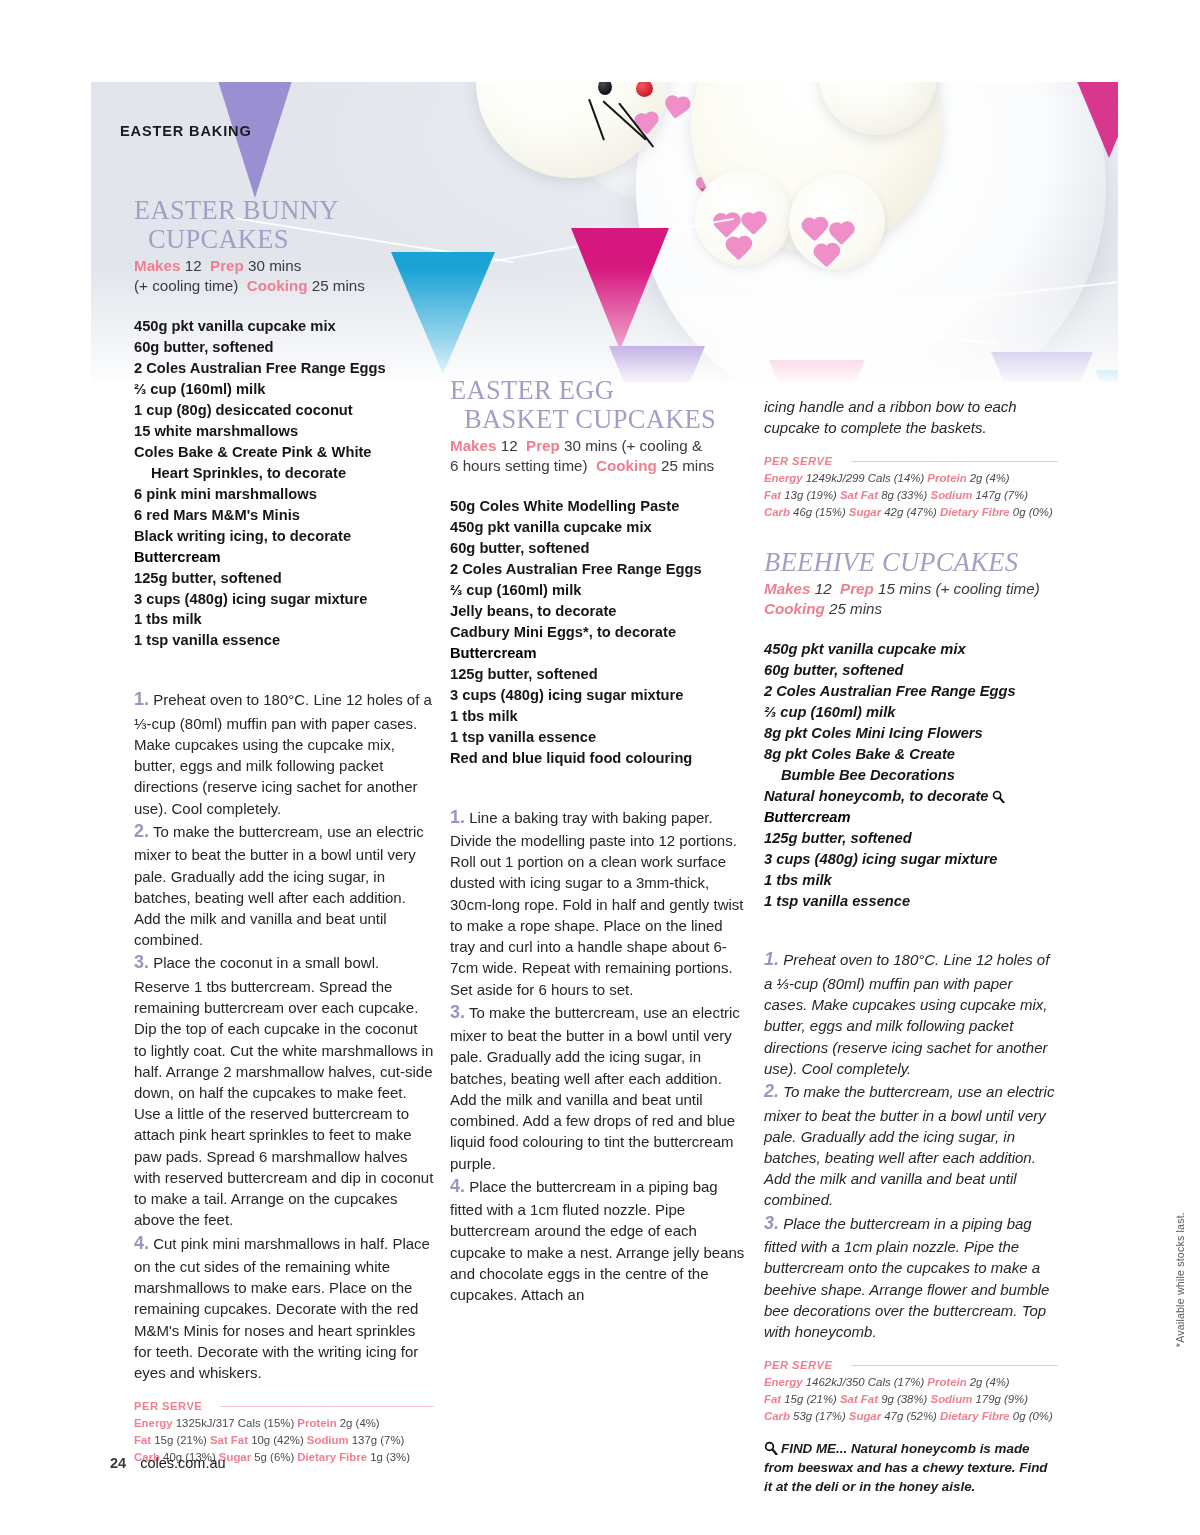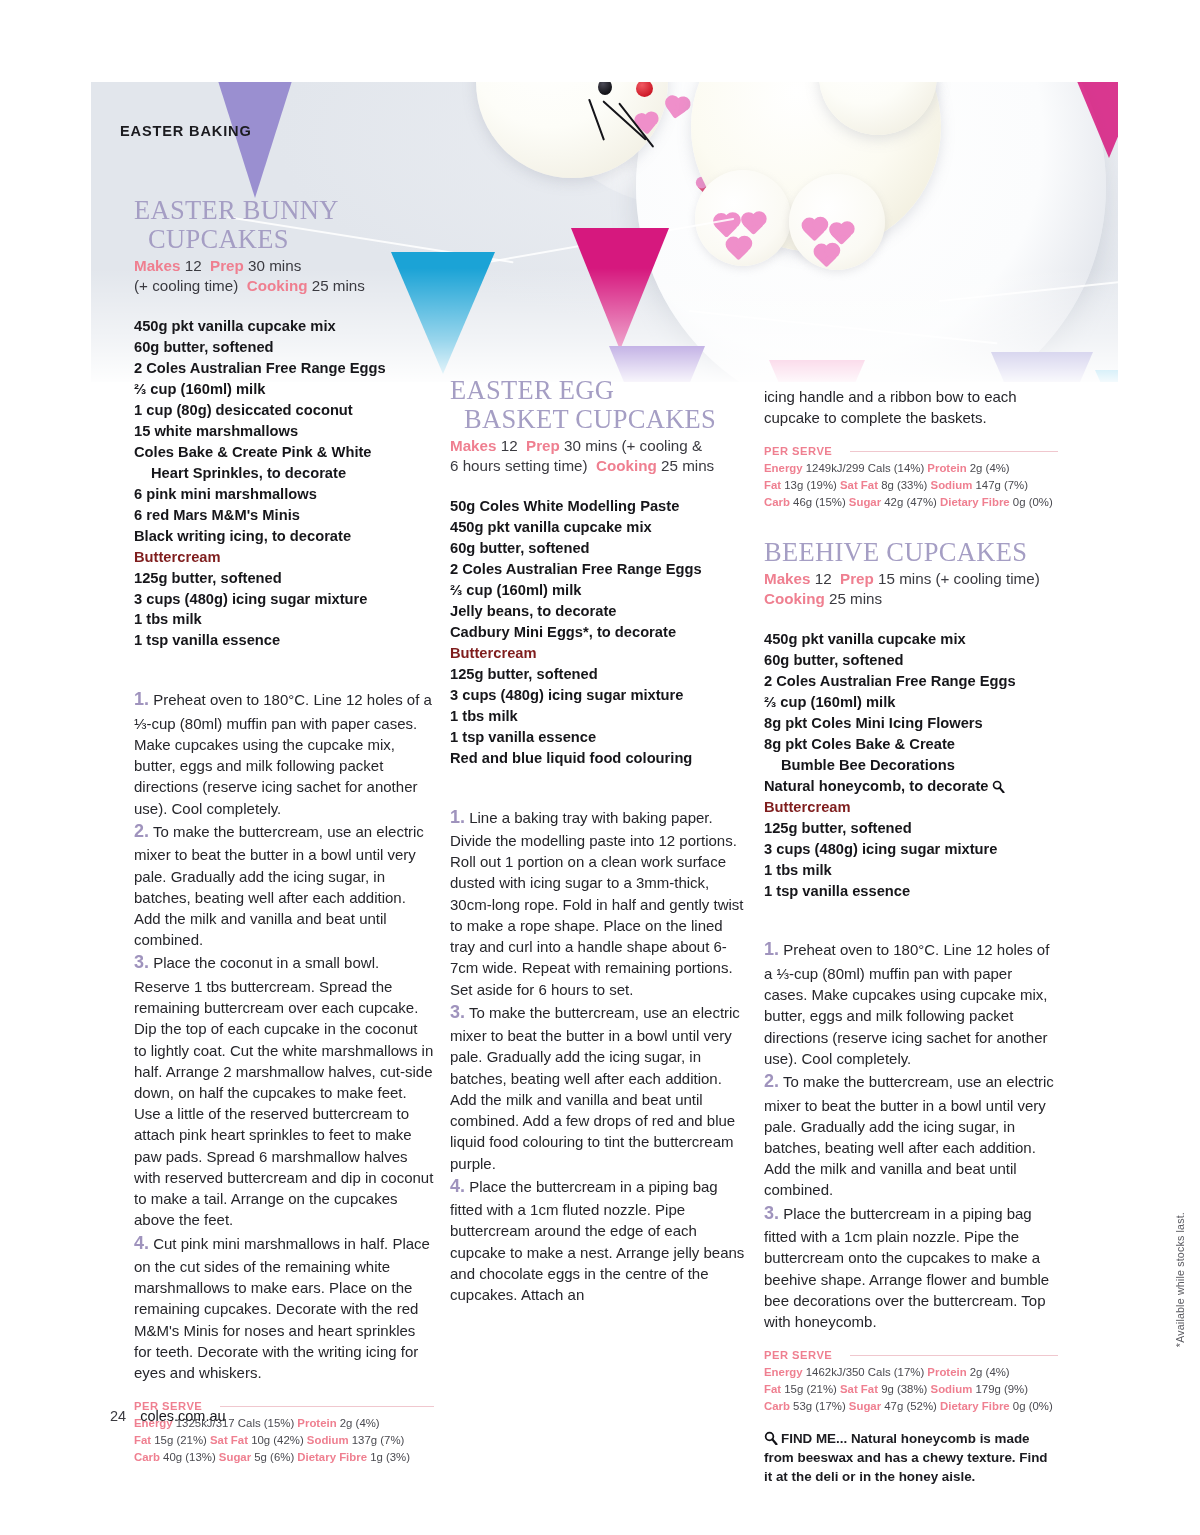--- a/index.html
+++ b/index.html
@@ -111,21 +111,21 @@
     color:#1b1b1f;
     font-family:"Liberation Sans", sans-serif;
     transform:scaleX(.94);
     transform-origin:left center;
   }
 
   
   .col{ position:absolute; }
   .col1{ left:134px; top:196px; width:300px; }
   .col2{ left:450px; top:376px; width:296px; }
-  .col3{ left:764px; top:386px; width:294px; }
+  .col3{ left:764px; top:396px; width:294px;font-style:italic; }
 
   .recipe-title{
     font-family:"Liberation Serif", serif;
     color:#a59ec4;
     font-size:26.5px;
     line-height:1.08;
     letter-spacing:.3px;
     margin:0 0 3px 0;
     font-weight:400;
   }
@@ -141,21 +141,21 @@
   .meta b{ color:#ef7f90; font-weight:700; }
 
   .ingredients{
     margin-top:20px;
     font-size:14.7px;
     line-height:1.425;
     color:#16161a;
     font-weight:700;
   }
   .ingredients div{ white-space:pre-wrap; }
-  .ing-sub{ color:#7f1d1d; font-weight:700; }
+  .ing-sub{ color:#000000; font-weight:700; }
   .ing-cont{ padding-left:17px; }
 
   .method{
     margin-top:36px;
     font-size:15px;
     line-height:1.415;
     color:#26262b;
     text-align:left;
   }
   .method p{ margin:0; }
@@ -198,21 +198,21 @@
     vertical-align:-2px;
     margin-left:4px;
   }
 
   
   .footer{
     position:absolute; left:110px; top:1408px;
     font-size:14.5px; color:#16161a;
     display:flex; align-items:baseline; gap:14px;
   }
-  .footer .pagenum{ font-weight:400; color:#3a3a40; }
+  .footer .pagenum{ font-weight:700; color:#3a3a40;margin-top:47px; }
   .footer .site{ font-weight:400; }
 
   .sidenote{
     position:absolute;
     right:14px; top:1212px;
     font-size:10.6px;
     color:#59595f;
     writing-mode:vertical-rl;
     transform:rotate(180deg);
     letter-spacing:.2px;

